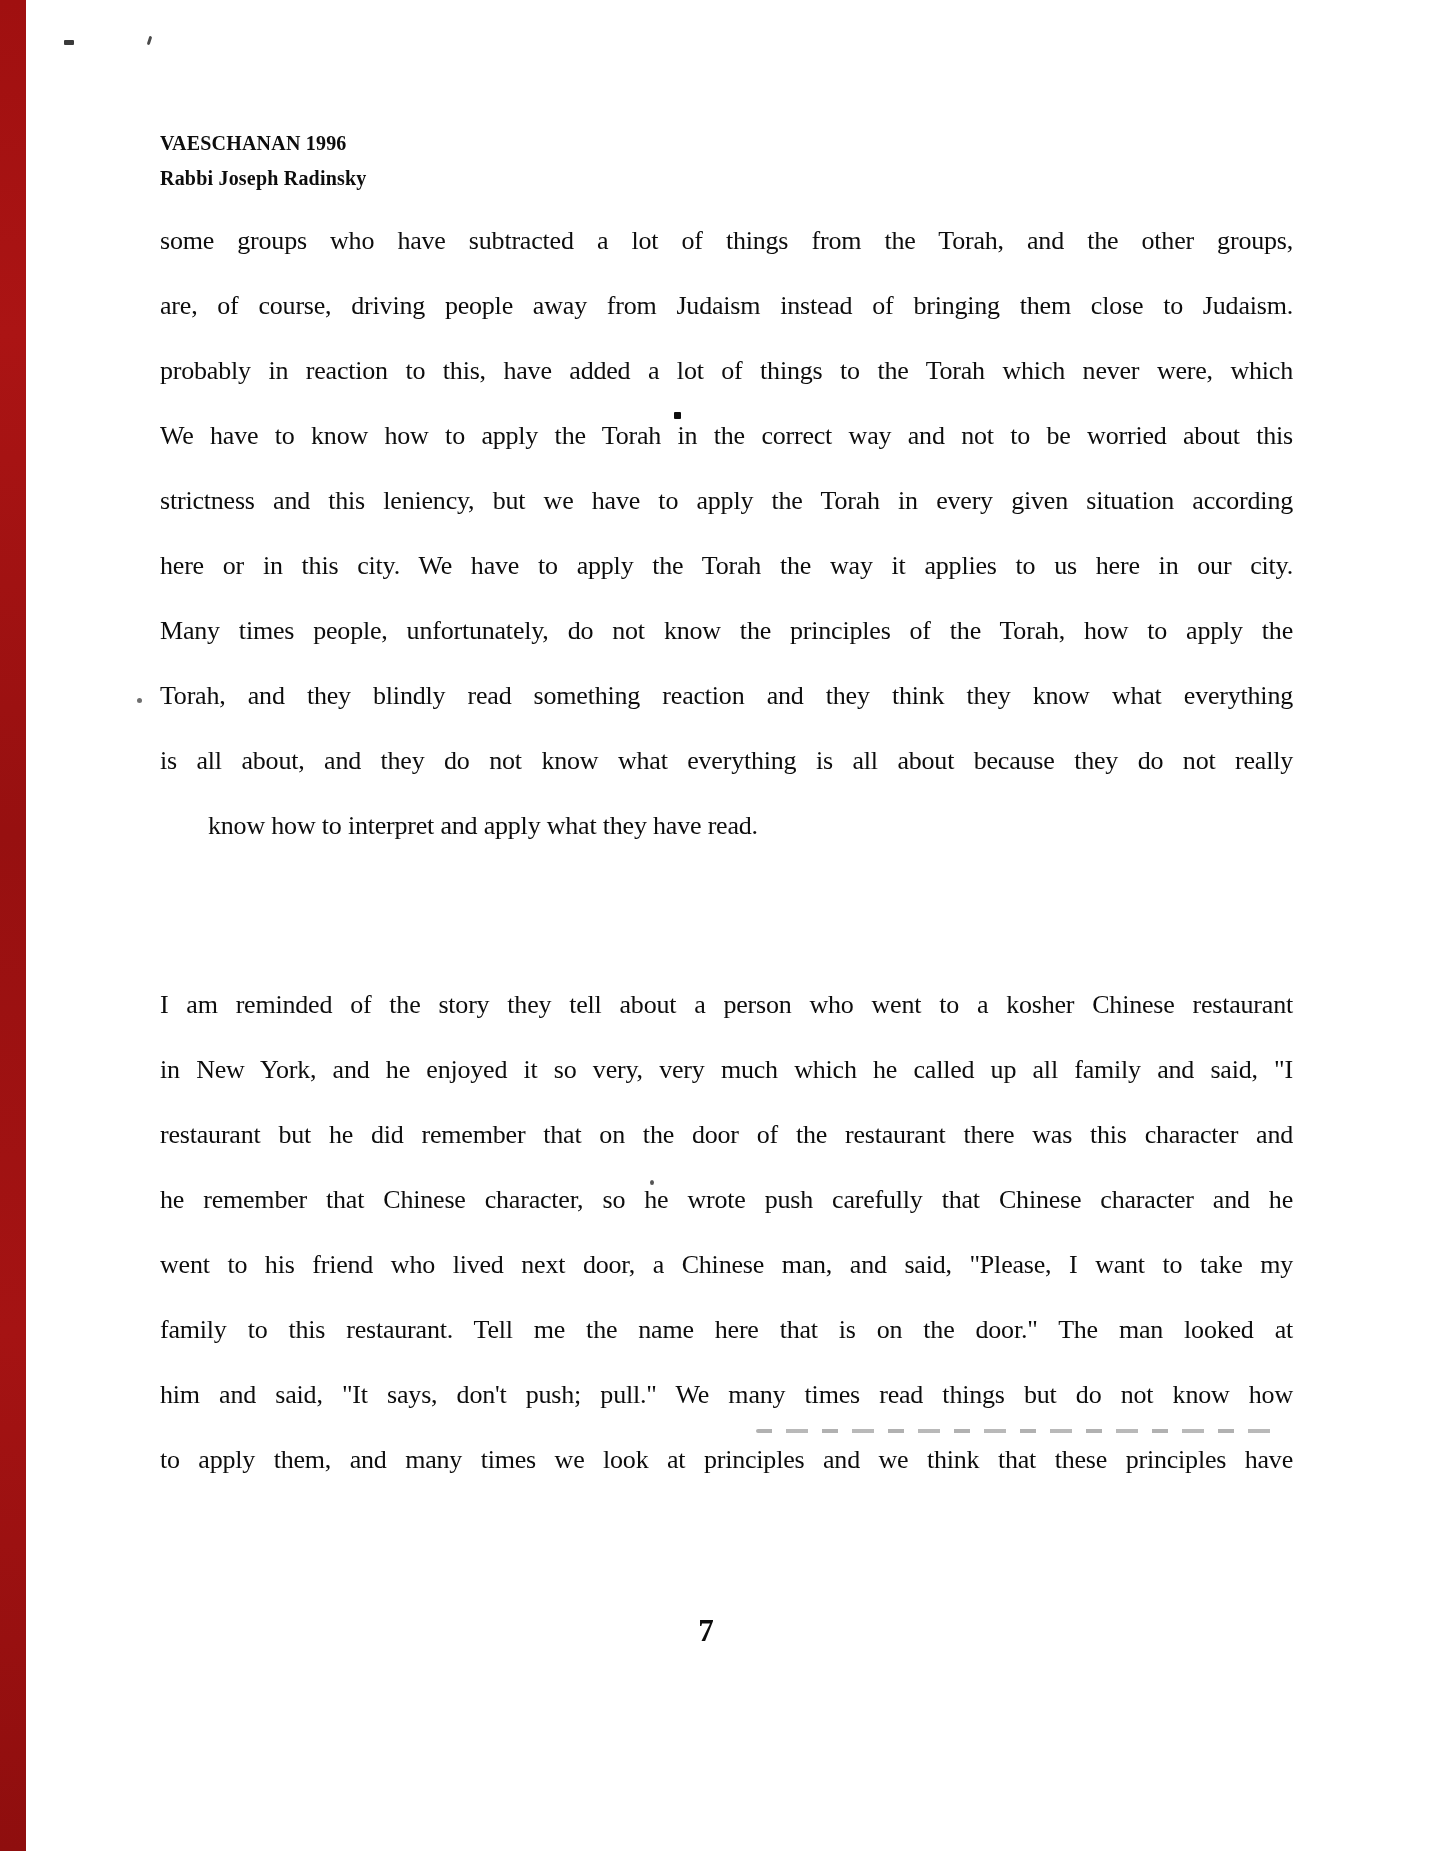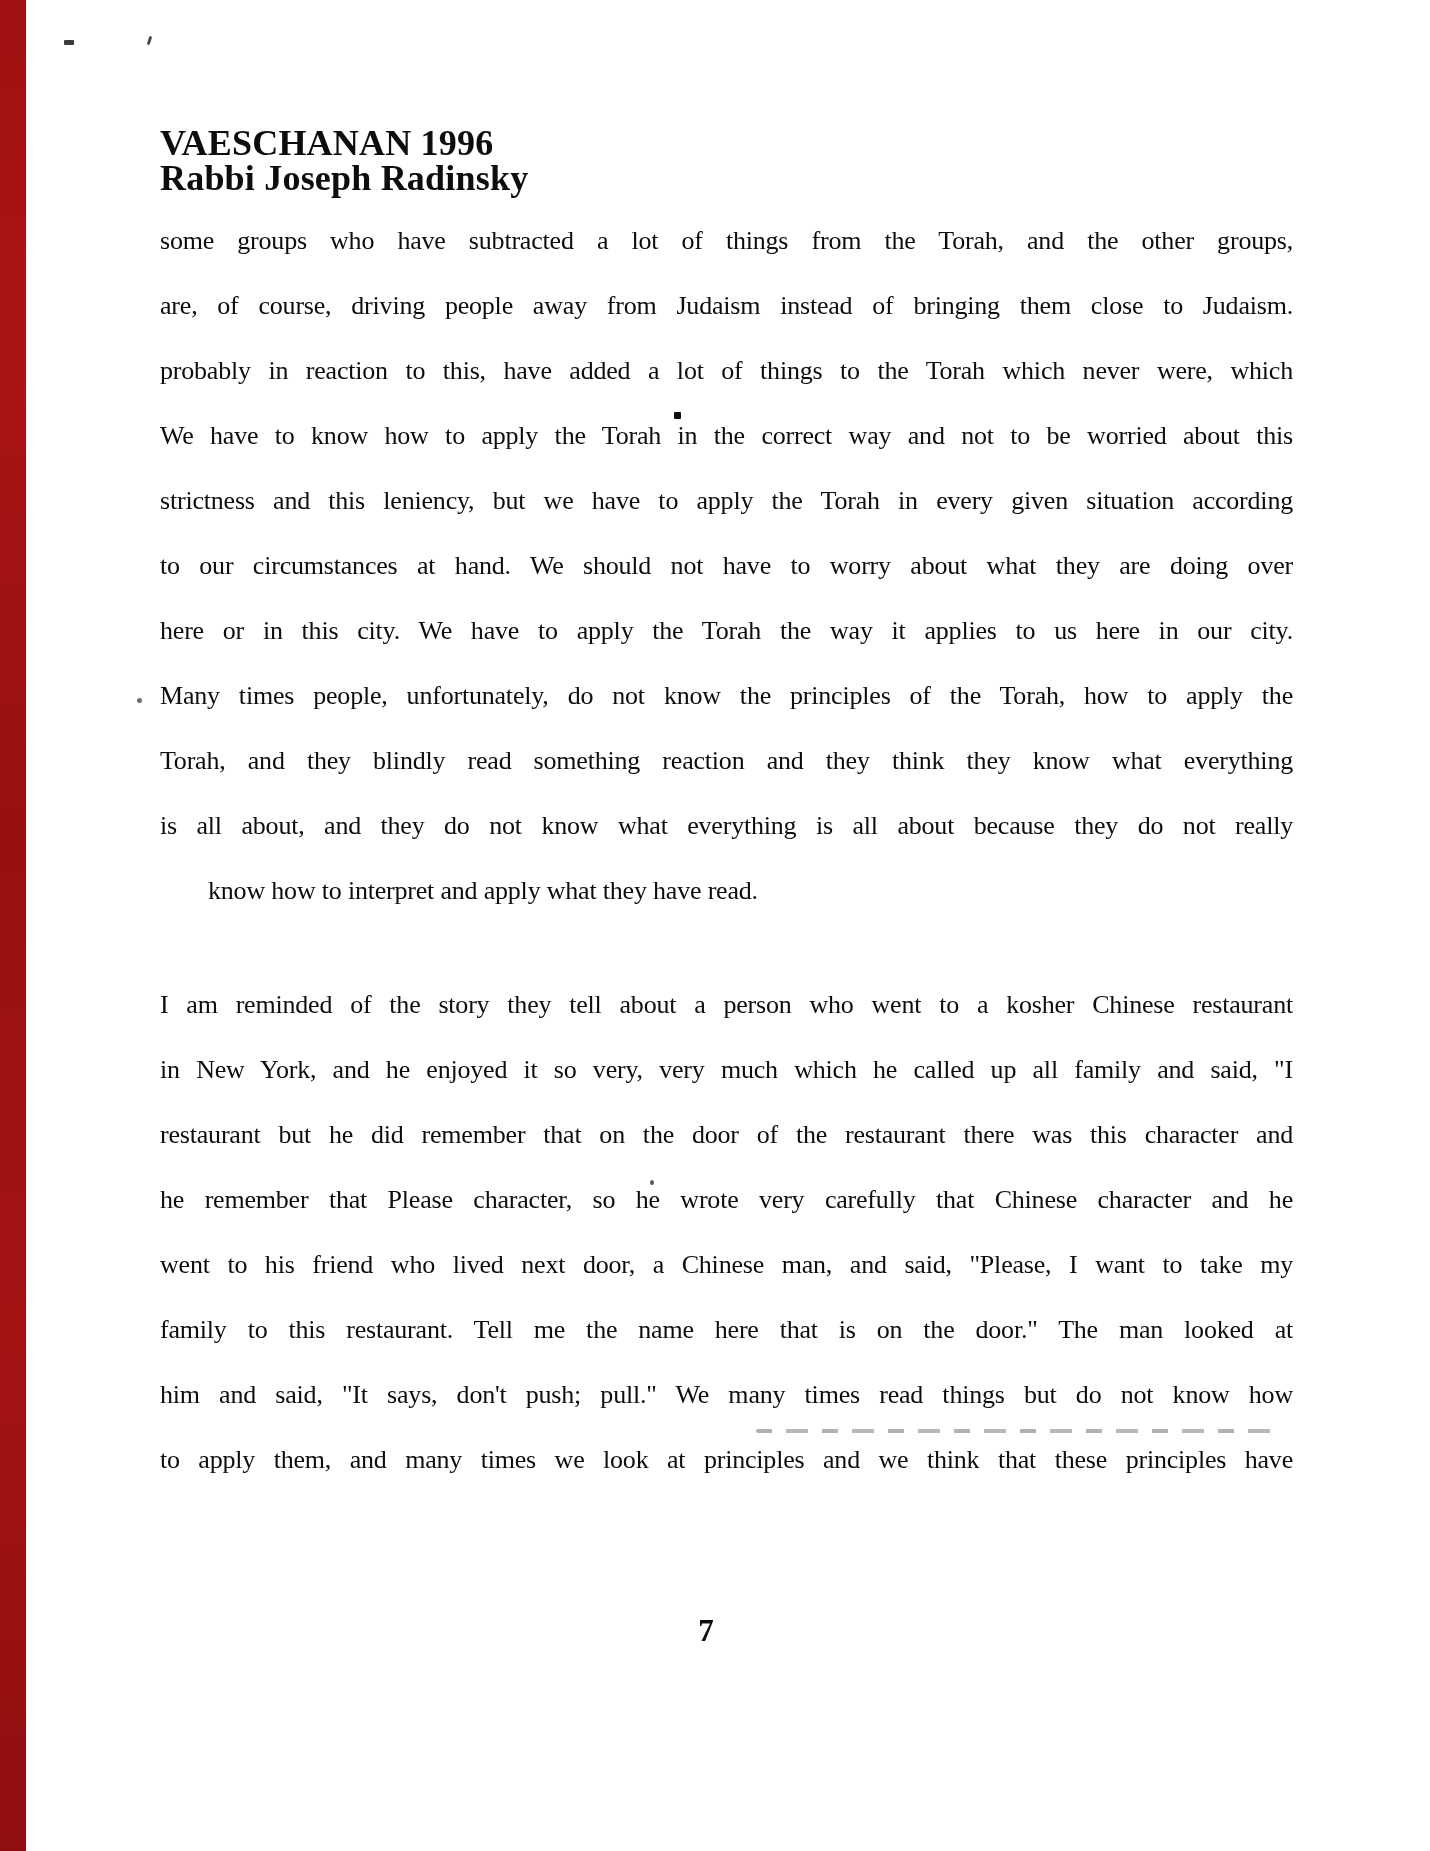--- a/index.html
+++ b/index.html
@@ -17,21 +17,21 @@
     position: absolute;
     left: 0; top: 0;
     width: 26px; height: 100%;
     background: linear-gradient(180deg, #a01010 0%, #ab1414 18%, #971010 45%, #a51313 72%, #8f0e0e 100%);
   }
   
   .header {
     position: absolute;
     left: 160px; top: 126px;
     width: 900px;
-    font-size: 36px;
+    font-size: 20px;
     font-weight: 700;
     line-height: 35px;
     letter-spacing: 0.2px;
     white-space: nowrap;
   }
   
   .para {
     position: absolute;
     left: 160px;
     width: 1133px;
@@ -123,35 +123,34 @@
 
   <div class="artifact dot-above-in"></div>
   <div class="artifact margin-dot"></div>
 
   <div class="para" id="para-1">
     <div class="line">some groups who have subtracted a lot of things from the Torah, and the other groups,</div>
     <div class="line">are, of course, driving people away from Judaism instead of bringing them close to Judaism.</div>
     <div class="line">probably in reaction to this, have added a lot of things to the Torah which never were, which</div>
     <div class="line">We have to know how to apply the Torah in the correct way and not to be worried about this</div>
     <div class="line">strictness and this leniency, but we have to apply the Torah in every given situation according</div>
-    <div class="line">to our circumstances at hand.  We should not have to worry about what they are doing over</div>
     <div class="line">here or in this city.  We have to apply the Torah the way it applies to us here in our city.</div>
     <div class="line">Many times people, unfortunately, do not know the principles of the Torah, how to apply the</div>
     <div class="line">Torah, and they blindly read something reaction and they think they know what everything</div>
     <div class="line">is all about, and they do not know what everything is all about because they do not really</div>
     <div class="line short-last">know how to interpret and apply what they have read.</div>
   </div>
 
   <div class="artifact mid-dot"></div>
 
   <div class="para" id="para-2">
     <div class="line">I am reminded of the story they tell about a person who went to a kosher Chinese restaurant</div>
     <div class="line">in New York, and he enjoyed it so very, very much which he called up all family and said, "I</div>
     <div class="line">restaurant but he did remember that on the door of the restaurant there was this character and</div>
-    <div class="line">he remember that Please character, so he wrote very carefully that Chinese character and he</div>
+    <div class="line">he remember that Chinese character, so he wrote push carefully that Chinese character and he</div>
     <div class="line">went to his friend who lived next door, a Chinese man, and said, "Please, I want to take my</div>
     <div class="line">family to this restaurant.  Tell me the name here that is on the door."  The man looked at</div>
     <div class="line">him and said, "It says, don't push; pull."  We many times read things but do not know how</div>
     <div class="line">to apply them, and many times we look at principles and we think that these principles have</div>
   </div>
 
   <div class="artifact smudge-dashes"></div>
 
   <div class="page-number">7</div>
 

